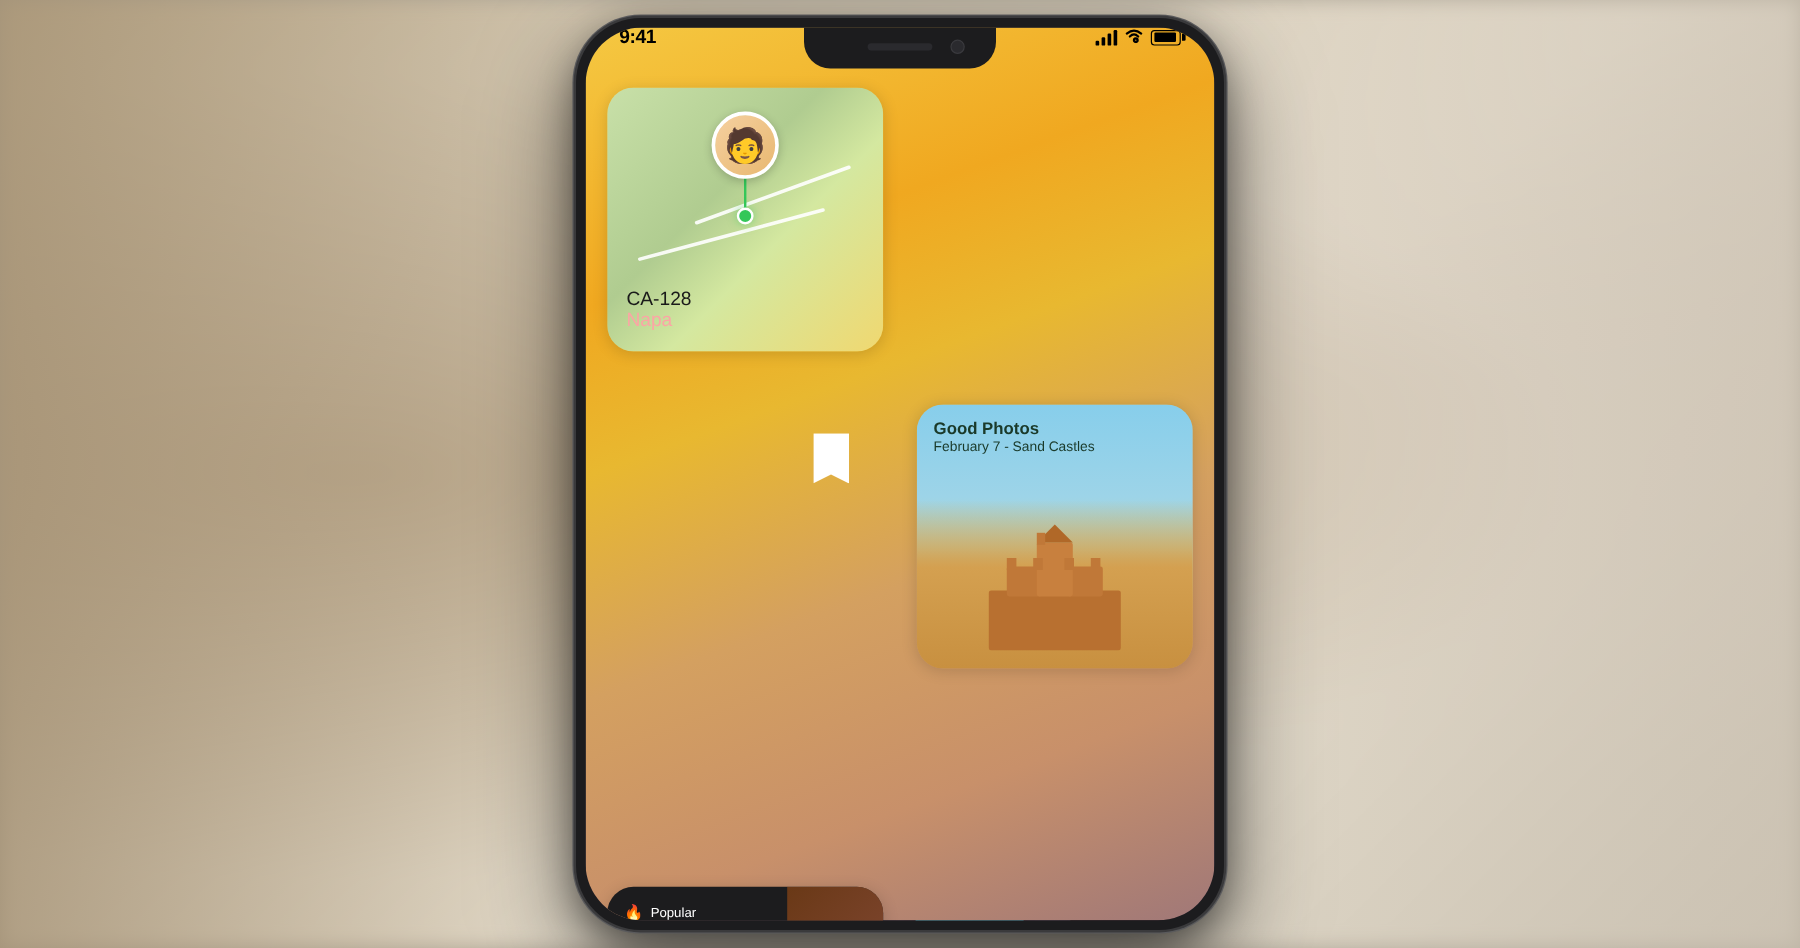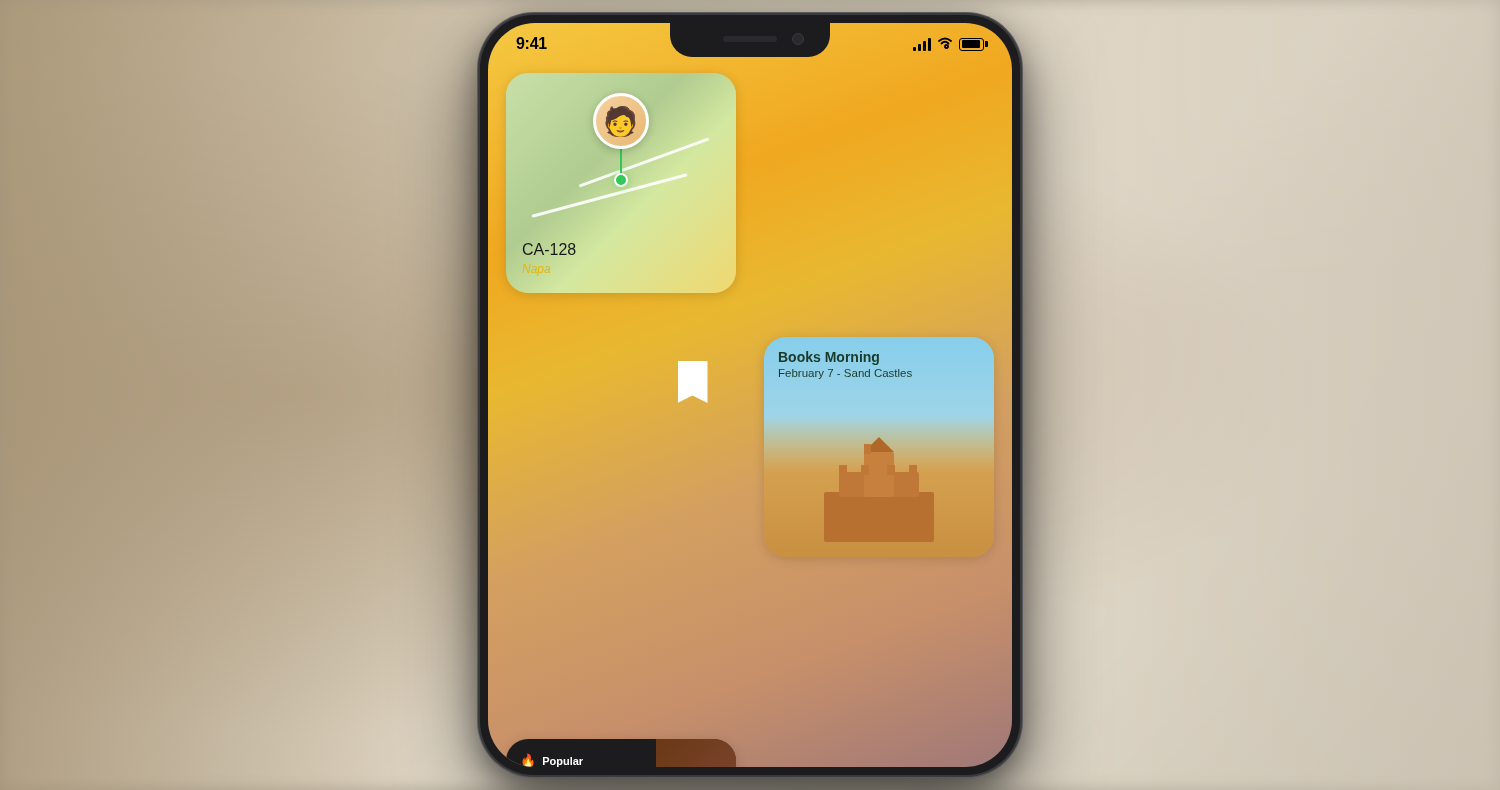--- a/index.html
+++ b/index.html
@@ -111,21 +111,21 @@
     }
 
     
     .status-bar {
       position: absolute;
       top: 0;
       left: 0;
       right: 0;
       height: 48px;
       display: flex;
-      align-items: center;
+      align-items: flex-start;
       justify-content: space-between;
       padding: 0 28px 6px;
       z-index: 99;
     }
     .status-time {
       font-size: 16px;
       font-weight: 600;
       color: #000;
       letter-spacing: -0.3px;
     }
@@ -329,21 +329,21 @@
           <div class="find-my-road"></div>
           <div class="find-my-road2"></div>
 
           <div class="find-my-avatar">🧑</div>
 
           <div style="position:absolute;top:74px;left:50%;transform:translateX(-50%);width:2px;height:28px;background:#34c759;z-index:1;"></div>
           <div style="position:absolute;top:100px;left:50%;transform:translateX(-50%);width:14px;height:14px;border-radius:50%;background:#34c759;border:2px solid white;z-index:2;box-shadow:0 0 8px rgba(52,199,89,0.5);"></div>
 
           <div style="position:absolute;bottom:16px;left:16px;z-index:3;">
             <span style="display:block;font-size:16px;font-weight:400;color:#1a1a1a;">CA-128</span>
-            <span style="font-size:12px;color:#eab308;font-style:italic;">Napa</span>
+            <span style="font-size:16px;color:#fca5a5;">Napa</span>
           </div>
 
         </div>
 
         <div class="icon-cell">
           <div class="icon-square" style="background: linear-gradient(145deg,#f5f5f5,#e8e8e8); width:90px;height:90px;">
             <span class="news-n" style="font-size:44px;font-weight:900;background:linear-gradient(135deg,#e8393a,#c0282a);-webkit-background-clip:text;-webkit-text-fill-color:transparent;">N</span>
           </div>
           <span class="icon-title">News</span>
         </div>
@@ -378,21 +378,21 @@
             <div style="width:30px;height:42px;background:white;clip-path:polygon(0 0,100% 0,100% 100%,50% 82%,0 100%);"></div>
           </div>
           <span class="icon-title">Day One</span>
         </div>
 
         <div class="cell-2x2" style="height:220px;position:relative;overflow:hidden;">
 
           <div style="position:absolute;inset:0;background:linear-gradient(180deg,#87ceeb 0%,#9dd4e8 35%,#b8d8c0 55%,#d4a860 75%,#c89050 100%);"></div>
 
           <div style="position:absolute;top:12px;left:14px;z-index:3;">
-            <div style="font-size:14px;font-weight:700;color:#1a3a2a;">Books Morning</div>
+            <div style="font-size:14px;font-weight:700;color:#1a3a2a;">Good Photos</div>
             <div style="font-size:11.5px;color:#1a3a2a;margin-top:2px;">February 7 - Sand Castles</div>
           </div>
 
           <div style="position:absolute;bottom:0;left:0;right:0;height:140px;background:linear-gradient(180deg,transparent 0%,#d4a050 40%,#c89040 100%);"></div>
 
           <div style="position:absolute;bottom:15px;left:50%;transform:translateX(-50%);width:130px;height:110px;">
             <svg viewBox="0 0 130 110">
               <rect x="10" y="60" width="110" height="50" fill="#b87030" rx="2"></rect>
               <rect x="25" y="40" width="30" height="25" fill="#c07838" rx="2"></rect>
               <rect x="75" y="40" width="30" height="25" fill="#c07838" rx="2"></rect>
@@ -462,21 +462,21 @@
           </div>
           <span class="icon-title">Etsy</span>
         </div>
       </div>
 
       <div class="grid-row grid-row-4" style="margin-top:16px;">
 
         <div class="cell-2x2" style="height:130px;background:#1c1c1e;padding:14px;position:relative;overflow:hidden;">
           <div style="display:flex;align-items:center;gap:6px;margin-bottom:6px;">
             <span style="color:#ff6b35;font-size:13px;">🔥</span>
-            <span style="font-size:11px;color:white;font-weight:700;">Popular</span>
+            <span style="font-size:11px;color:white;font-weight:400;">Popular</span>
           </div>
 
           <div style="position:absolute;top:0;right:0;bottom:0;width:80px;background:linear-gradient(135deg,#8b4513,#a0522d,#cd853f);opacity:0.7;"></div>
         </div>
 
         <div class="icon-cell">
           <div class="icon-square" style="background:linear-gradient(145deg,#2a8a9a,#1a6a7a);width:90px;height:90px;overflow:hidden;flex-direction:column;gap:5px;padding:15px;align-items:stretch;">
             <div style="height:5px;background:rgba(255,255,255,0.85);border-radius:2px;"></div>
 
           </div>

